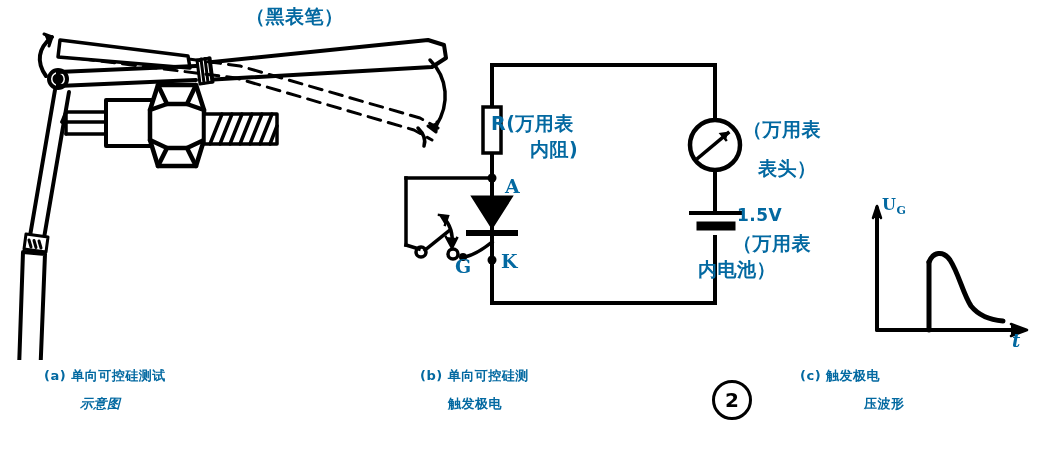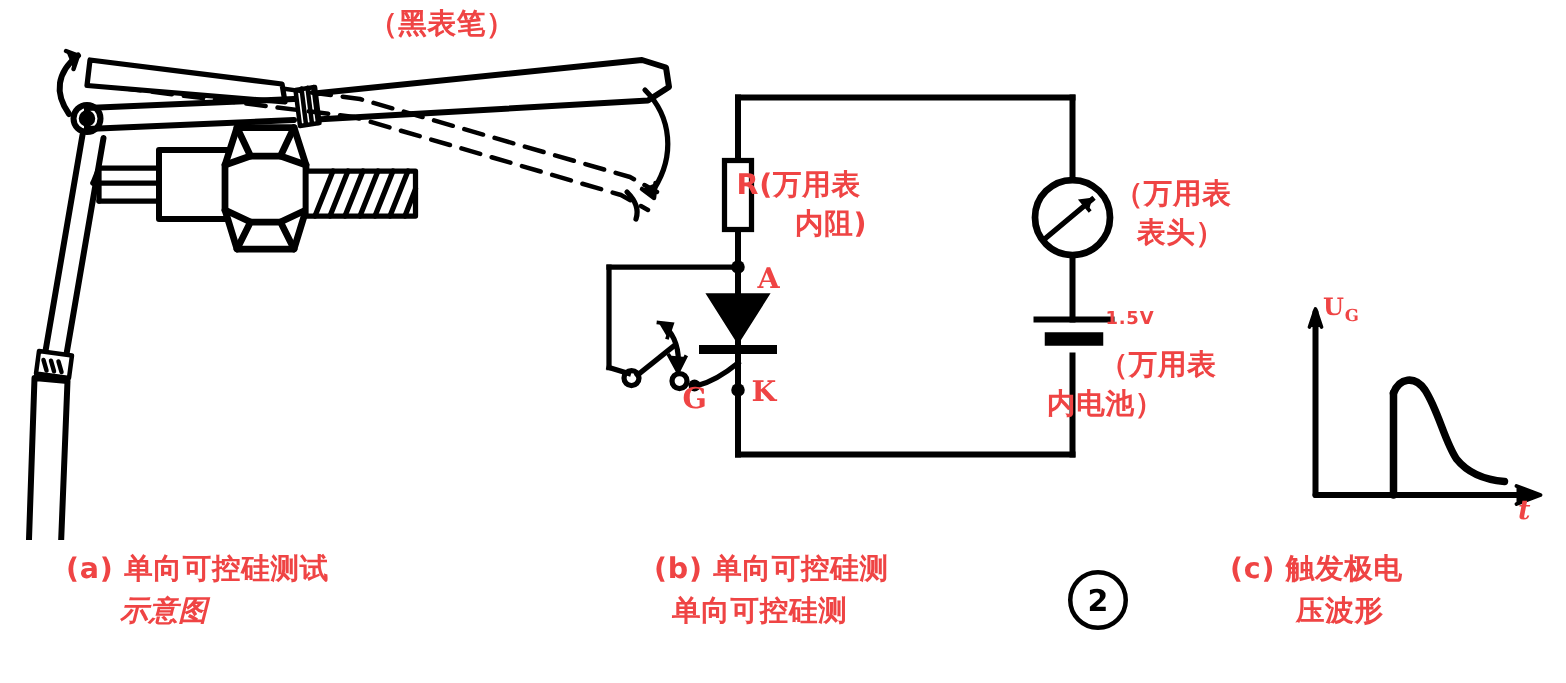--- a/index.html
+++ b/index.html
@@ -8,30 +8,30 @@
     width:1044px;height:455px;
     background:#ffffff;
     font-family:"DejaVu Sans","Liberation Sans",sans-serif;
     color:#000000;
     overflow:hidden;
   }
   svg{display:block;}
   .lbl{
     position:absolute;
     font-family:"DejaVu Sans","Liberation Sans",sans-serif;
-    color:#ef4444;
+    color:#0369a1;
     font-weight:bold;
     white-space:pre;
     line-height:1.18;
     letter-spacing:0.5px;
   }
   .cn{font-size:19px;font-weight:bold;}
-  .cap{font-size:19px;font-weight:bold;}
+  .cap{font-size:13px;font-weight:bold;}
   .term{font-size:19px;font-weight:bold;font-style:normal;font-family:"DejaVu Serif","Liberation Serif",serif;}
-  .vlt{font-size:12px;font-weight:bold;}
+  .vlt{font-size:17px;font-weight:bold;}
   .axis-lbl{font-size:16px;font-weight:bold;font-family:"DejaVu Serif","Liberation Serif",serif;}
   .sub{font-size:11px;vertical-align:sub;}
   .figno{
     position:absolute;
     width:34px;height:34px;
     border:3px solid #000;border-radius:50%;
     display:flex;align-items:center;justify-content:center;
     font-size:20px;font-weight:bold;
     font-family:"DejaVu Sans","Liberation Sans",sans-serif;
   }
@@ -202,28 +202,28 @@
   </svg>
 
   <div class="lbl cn" style="left:491px;top:112px;">R(万用表</div>
   <div class="lbl cn" style="left:530px;top:138px;text-align:center;">内阻)</div>
 
   <div class="lbl term" style="left:505px;top:175px;">A</div>
   <div class="lbl term" style="left:501px;top:250px;">K</div>
   <div class="lbl term" style="left:455px;top:255px;">G</div>
 
   <div class="lbl cn" style="left:743px;top:118px;">（万用表</div>
-  <div class="lbl cn" style="left:758px;top:144px;">表头）</div>
+  <div class="lbl cn" style="left:758px;top:159px;font-family:Liberation Mono, monospace;">表头）</div>
 
   <div class="lbl vlt" style="left:737px;top:205px;">1.5V</div>
   <div class="lbl cn" style="left:733px;top:232px;">（万用表</div>
   <div class="lbl cn" style="left:698px;top:258px;">内电池）</div>
 
-  <div class="lbl cap" style="left:420px;top:368px;margin-left:16px;">(b) 单向可控硅测</div>
-  <div class="lbl cap" style="left:448px;top:396px;">单向可控硅测</div>
+  <div class="lbl cap" style="left:420px;top:368px;">(b) 单向可控硅测</div>
+  <div class="lbl cap" style="left:448px;top:396px;">触发极电</div>
 
   <div class="figno" style="left:712px;top:380px;">2</div>
 
   <svg width="190" height="165" viewBox="0 0 190 165" style="position:absolute;left:855px;top:190px">
 
     <g fill="none" stroke="#000" stroke-linecap="round" stroke-linejoin="round">
 
       <g stroke-width="4">
         <path d="M22 140 L22 18"></path>
         <path d="M18 28 L22 16 L26 28" fill="#000" stroke-width="2.5"></path>
@@ -238,16 +238,16 @@
         <path d="M74 140 L74 72"></path>
         <path d="M74 72 C78 62 88 60 95 70 C104 84 108 104 116 116 C124 126 136 130 148 131"></path>
       </g>
     </g>
   </svg>
 
   <div class="lbl axis-lbl" style="left:882px;top:196px;"><span>U</span><span class="sub">G</span></div>
 
   <div class="lbl axis-lbl" style="left:1012px;top:330px;font-style:italic;font-size:18px;">t</div>
 
-  <div class="lbl cap" style="left:800px;top:368px;margin-left:20px;">(c) 触发极电</div>
+  <div class="lbl cap" style="left:800px;top:368px;">(c) 触发极电</div>
   <div class="lbl cap" style="left:864px;top:396px;">压波形</div>
 
 </div>
 
 </body></html>

